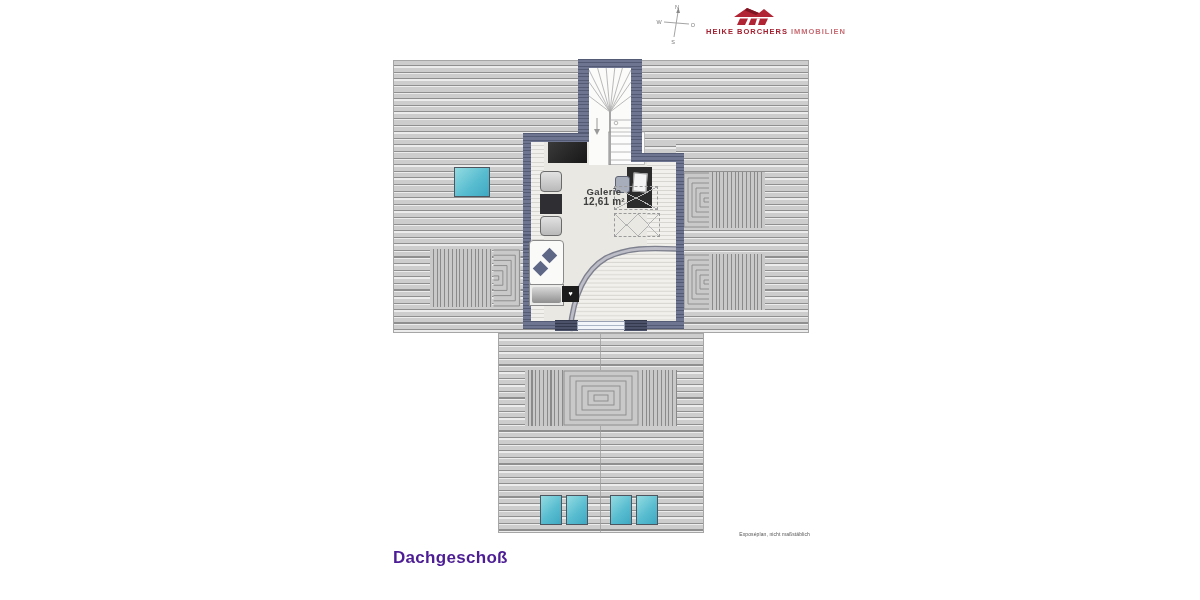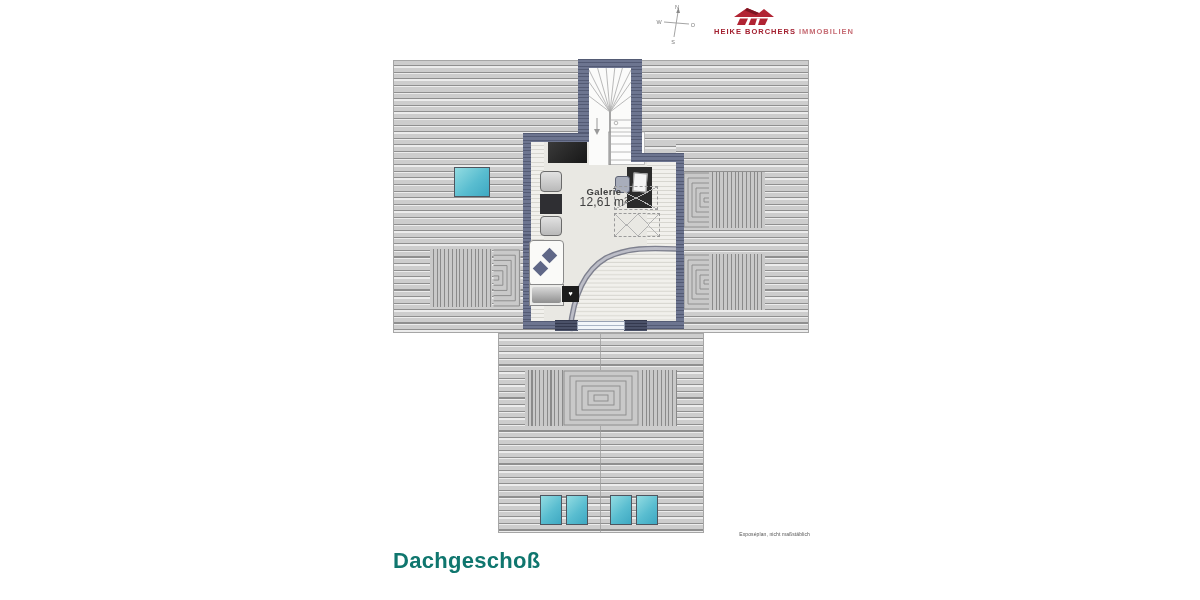--- a/index.html
+++ b/index.html
@@ -18,22 +18,22 @@
   .wall-dark{background:#4a5168 repeating-linear-gradient(180deg, rgba(15,18,35,.38) 0 1px,
           rgba(0,0,0,0) 1px 3px);}
   .skylight{background:linear-gradient(135deg,#93dce2 0%,#59bdd0 55%,#3ea8c2 100%);
           border:1px solid #4e555f; box-sizing:border-box;}
   .floor{background:#e9e8e3;}
   .dashed-box{border:1px dashed #9a9a9a; box-sizing:border-box;}
   .xcell{background-image:
       linear-gradient(to top right, rgba(0,0,0,0) 48.8%, #b3b3b3 48.8% 51.2%, rgba(0,0,0,0) 51.2%),
       linear-gradient(to bottom right, rgba(0,0,0,0) 48.8%, #b3b3b3 48.8% 51.2%, rgba(0,0,0,0) 51.2%);}
   .room-label{font-size:9.5px;font-weight:600;color:#3f3f3f;letter-spacing:.4px;line-height:10px;text-align:center;}
-  .room-area{font-size:12px;font-weight:400;color:#3f3f3f;letter-spacing:.2px;}
-  .title{font-size:22px;font-weight:700;color:#0f766e;letter-spacing:.3px;}
+  .room-area{font-size:10px;font-weight:700;color:#3f3f3f;letter-spacing:.2px;}
+  .title{font-size:17px;font-weight:700;color:#4c1d95;letter-spacing:.3px;}
   .note{font-size:5px;color:#555;letter-spacing:.1px;}
   .logo-text{font-size:7.5px;font-weight:700;letter-spacing:1px;white-space:nowrap;text-align:center;}
   .brand{color:#a32030;}
   .brand-light{color:#c76d75;margin-left:3px;}
   .chair{background:#d2d2d2 linear-gradient(180deg,#e2e2e2,#b9b9b9);border:1px solid #6b6b6b;border-radius:4px;box-sizing:border-box;}
   .pillow{width:11px;height:11px;background:#5f6787;transform:rotate(45deg);position:absolute;}
   .heartbox{background:#1c1c1c;color:#ffffff;font-size:7px;line-height:15px;text-align:center;}
 </style>
 </head>
 <body>
@@ -51,21 +51,21 @@
   </svg>
 
   <div class="abs" style="left:698px;top:6px;width:116px;height:32px;">
     <svg class="abs" style="left:34px;top:1px;" width="44" height="18" viewBox="0 0 44 18">
       <polygon points="2,10 15,1 27,6 32,2 42,10" fill="#b12433"></polygon>
       <polygon points="15,1 27,6 24,8 13,3.5" fill="#7d1522"></polygon>
       <polygon points="8,11.5 16,11.5 13,18 5,18" fill="#b12433"></polygon>
       <polygon points="19,11.5 36,11.5 33,18 16.5,18" fill="#b12433"></polygon>
       <polygon points="25,11.5 28,11.5 26,18 23,18" fill="#ffffff"></polygon>
     </svg>
-    <div class="abs logo-text" style="left:16px;top:21px;width:116px;">
+    <div class="abs logo-text" style="left:8px;top:21px;width:116px;">
       <span class="brand">HEIKE BORCHERS</span><span class="brand-light">IMMOBILIEN</span>
     </div>
   </div>
 
   <div class="abs roof-h" style="left:393px;top:60px;width:416px;height:273px;"></div>
 
   <div class="abs skylight" style="left:454px;top:167px;width:36px;height:30px;"></div>
 
   <div class="abs" style="left:430px;top:249px;width:92px;height:58px;">
     <div class="abs vstripes" style="left:0;top:0;width:62px;height:58px;"></div>

